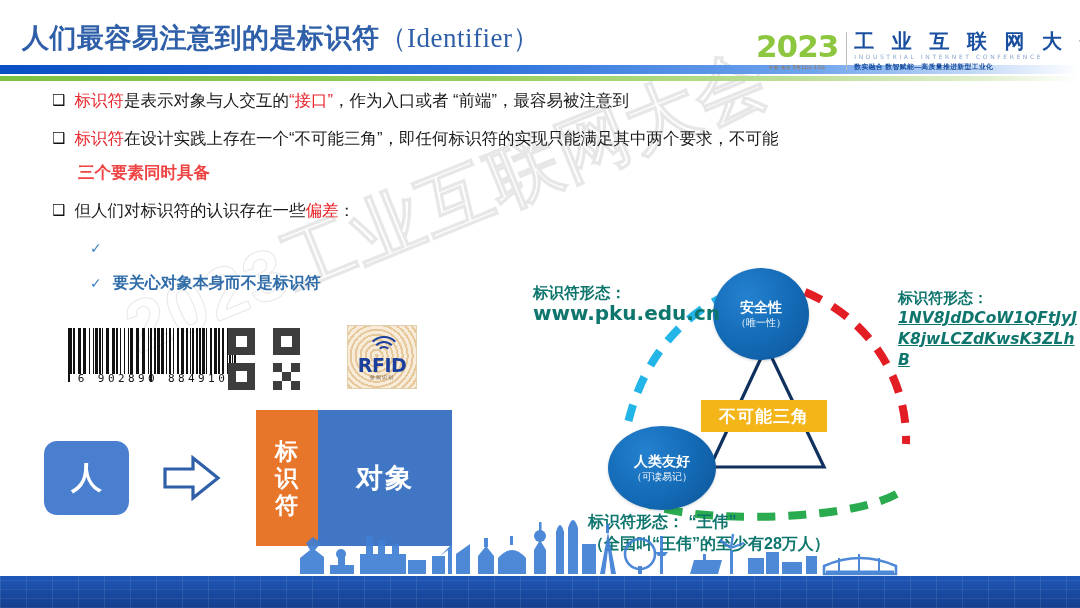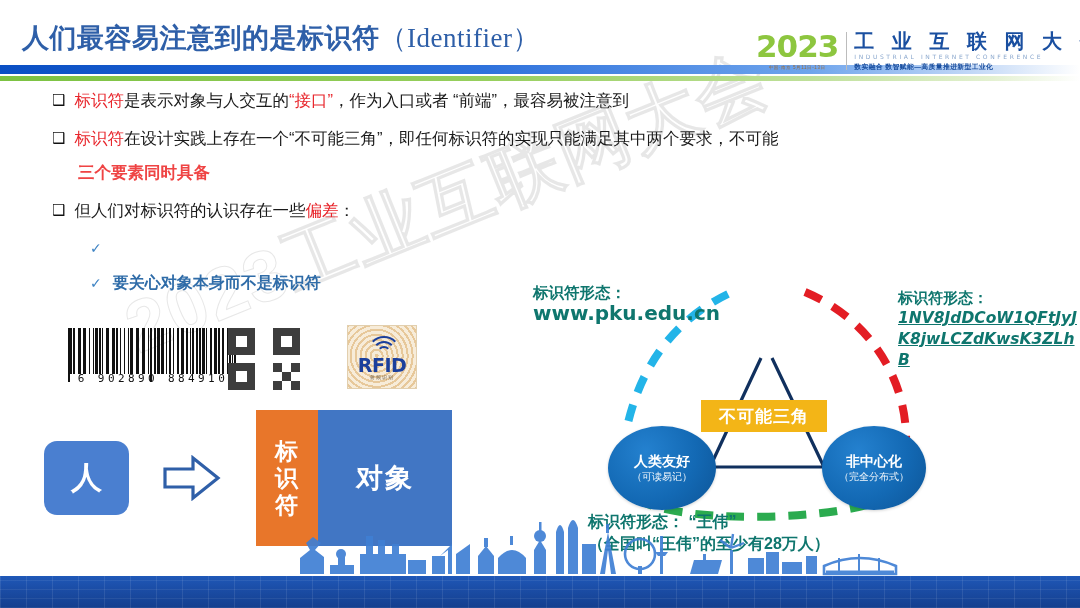--- a/index.html
+++ b/index.html
@@ -337,27 +337,27 @@
 
       <polyline points="161,96 110,205 224,205 172,96" fill="none" stroke="#10305e" stroke-width="3.2"></polyline>
 
       <path d="M128,32 C70,60 38,110 26,170" fill="none" stroke="#23b4e8" stroke-width="8" stroke-dasharray="17 13" stroke-linecap="butt"></path>
 
       <path d="M205,30 C272,58 308,120 306,182" fill="none" stroke="#e31d24" stroke-width="8" stroke-dasharray="18 13" stroke-linecap="butt"></path>
 
       <path d="M36,236 C70,262 250,262 300,230" fill="none" stroke="#2bab4f" stroke-width="8" stroke-dasharray="18 13" stroke-linecap="butt"></path>
     </svg>
 
+    <div class="node n-top">
+      <div class="n1">安全性</div>
+      <div class="n2">（唯一性）</div>
+    </div>
     <div class="node n-left">
       <div class="n1">人类友好</div>
       <div class="n2">（可读易记）</div>
-    </div>
-    <div class="node n-right">
-      <div class="n1">非中心化</div>
-      <div class="n2">（完全分布式）</div>
     </div>
     <div class="yellow">不可能三角</div>
   </div>
 
   <div class="ann ann-left">
     <div>标识符形态：</div>
     <div class="url">www.pku.edu.cn</div>
   </div>
 
   <div class="ann ann-right">

